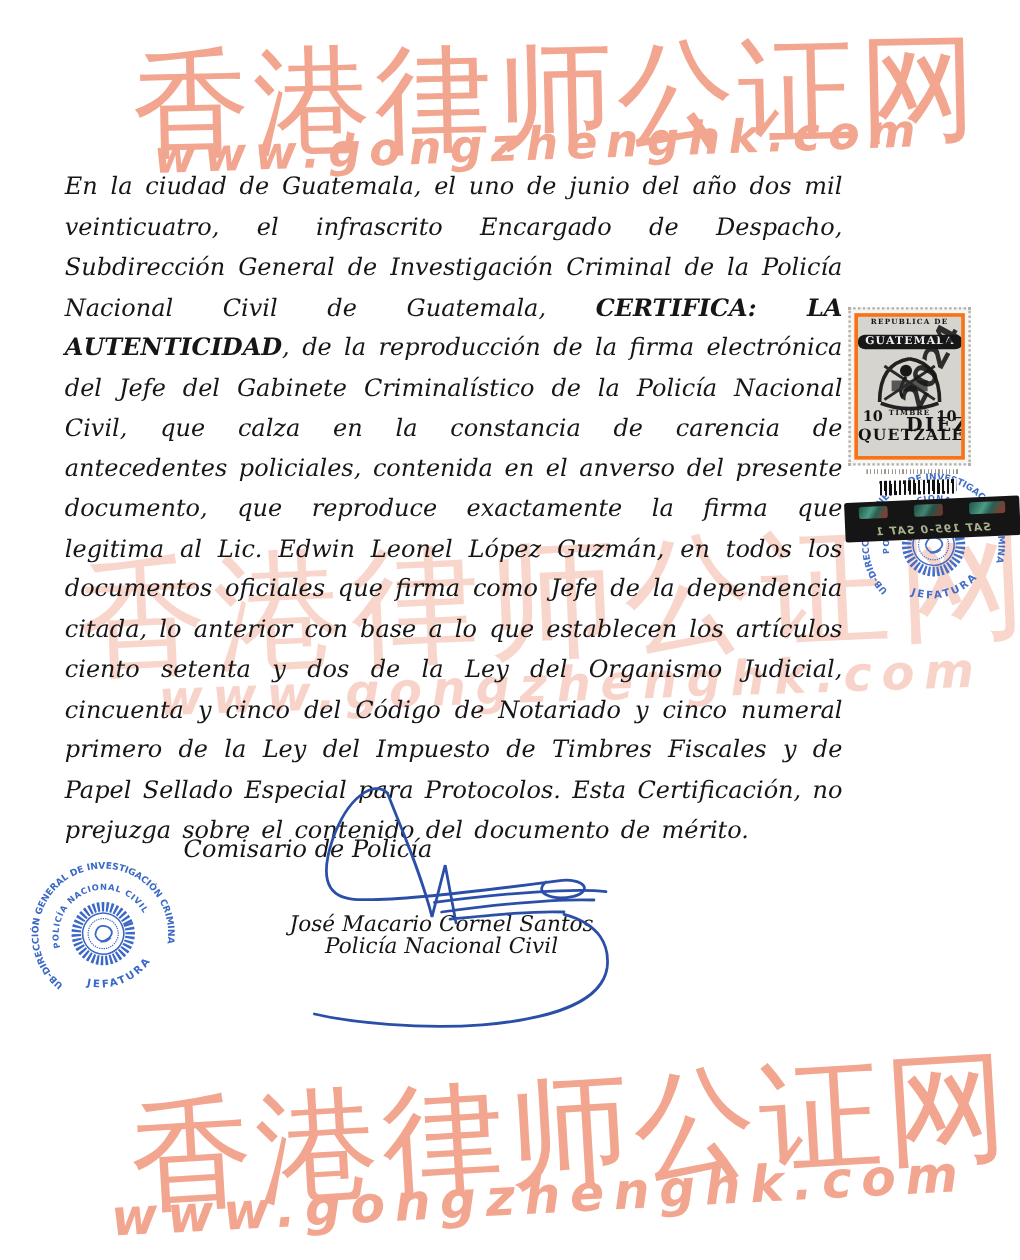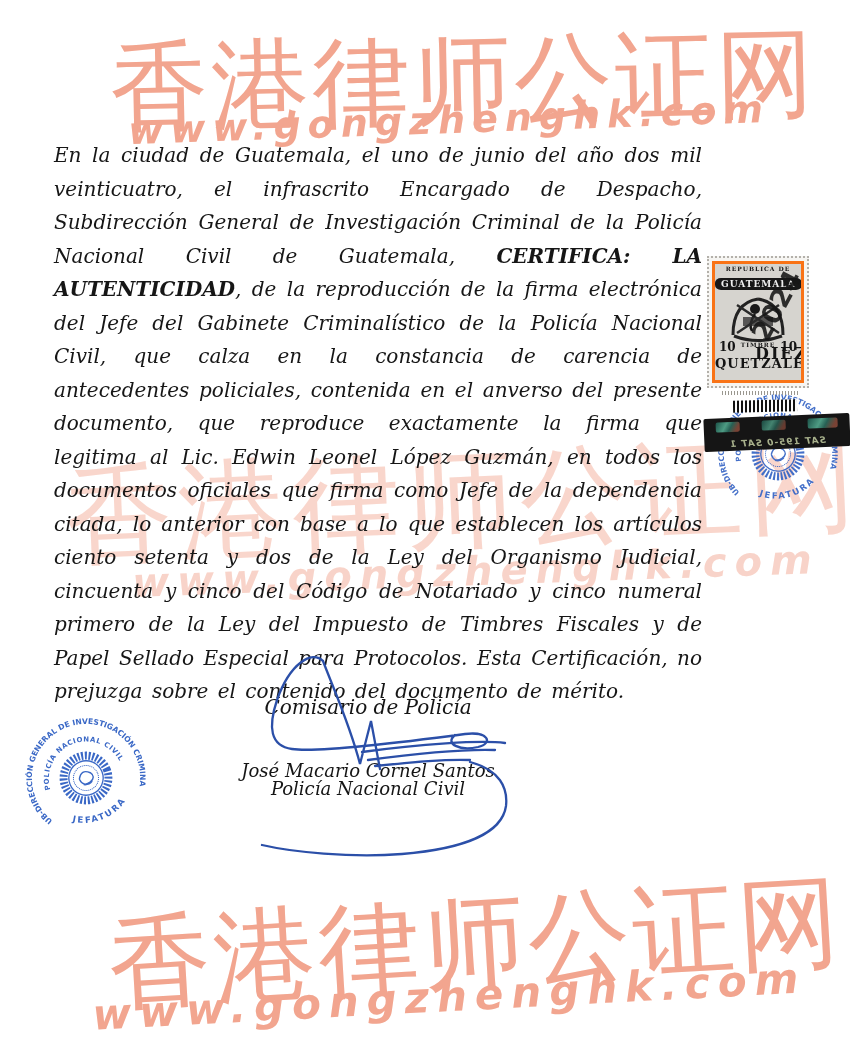--- a/index.html
+++ b/index.html
@@ -18,21 +18,21 @@
   .wm-cn-bot{left:108px;top:876px;font-size:102px;letter-spacing:3px;transform:rotate(-3.4deg);}
   .wm-url-bot{left:92px;top:972px;font-size:42px;letter-spacing:8px;font-weight:bold;font-style:italic;transform:rotate(-3deg);}
   
   .cert-text{
     position:absolute;left:54px;top:139px;width:648px;z-index:2;margin:0;
     font-style:italic;font-size:20px;line-height:33.5px;color:#161616;
     text-align:justify;word-spacing:3px;
   }
   .cert-text .b{font-weight:bold;}
   
-  .sig-title{position:absolute;left:153px;top:695px;width:430px;text-align:center;z-index:3;
+  .sig-title{position:absolute;left:153px;top:695px;width:430px;text-align:left;z-index:3;
     font-style:italic;font-size:20px;color:#151515;}
   .sig-block{position:absolute;left:110px;top:762px;width:516px;text-align:center;z-index:3;
     font-style:italic;font-size:18px;line-height:17.5px;color:#151515;}
   .sig-ink{position:absolute;left:240px;top:640px;z-index:4;pointer-events:none;}
   .sig-ink path{stroke:#2b4fa8;stroke-width:2.3;fill:none;stroke-linecap:round;}
   
   .stamp{position:absolute;left:707px;top:256px;width:102px;height:132px;z-index:5;
     background:#f6f5f2;border:2px dotted #b3b0aa;box-sizing:border-box;padding:3px;}
   .stamp-frame{position:relative;width:100%;height:100%;background:#d6d4cf;
     border:3px solid #f97316;box-sizing:border-box;text-align:center;overflow:hidden;

